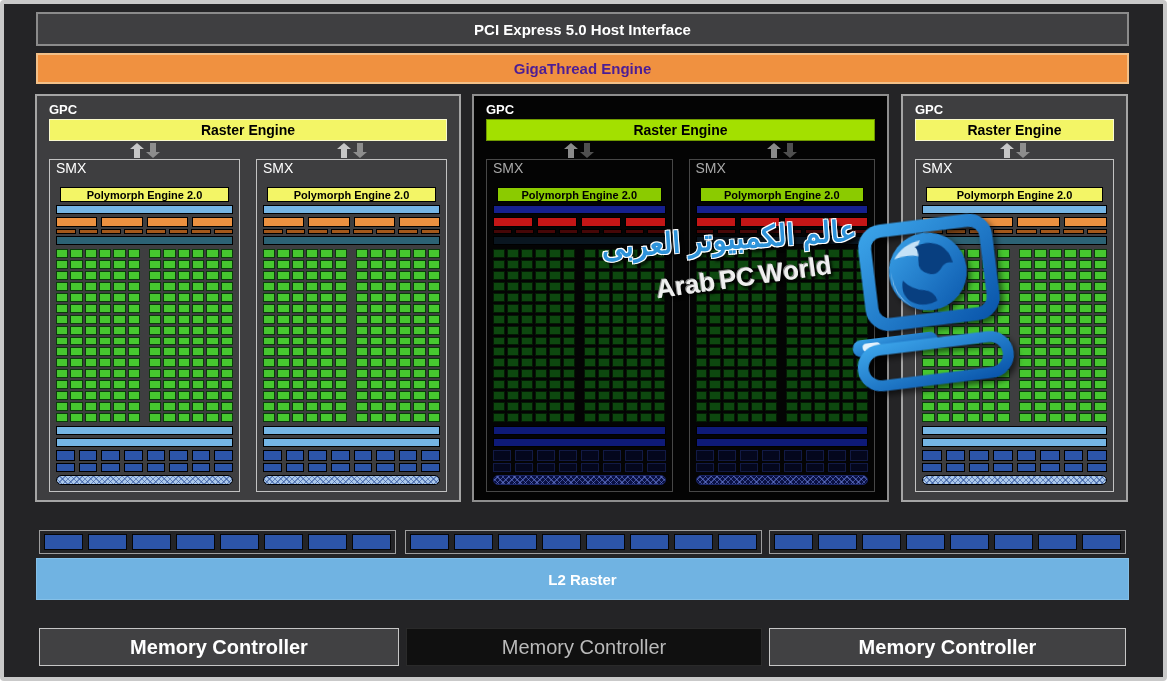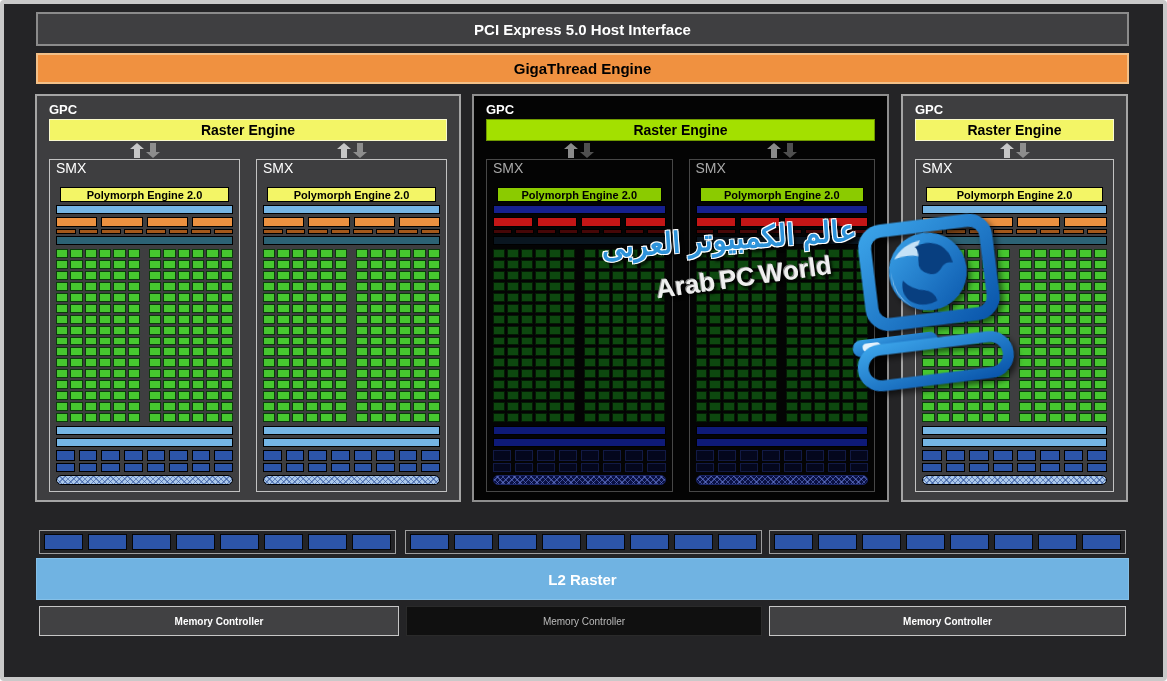--- a/index.html
+++ b/index.html
@@ -11,21 +11,21 @@
     overflow:hidden;
   }
 
   
   .topbar{
     position:absolute;left:32px;width:1093px;
     display:flex;align-items:center;justify-content:center;
     font-weight:bold;font-size:15px;color:#ffffff;
   }
   .pci{top:8px;height:34px;background:#3f3f41;border:2px solid #8b8b8b;}
-  .giga{top:49px;height:31px;background:#f09140;border:2px solid #f2c088;color:#000000;}
+  .giga{top:49px;height:31px;background:#f09140;border:2px solid #f2c088;color:#4c1d95;}
   .l2{top:554px;height:42px;background:#70b3e2;border:1px solid #84c0e8;}
 
   
   .gpc{
     position:absolute;top:90px;height:408px;
     border:2px solid var(--border);
     background:var(--bg);
     display:flex;flex-direction:column;
     padding:5px 12px 8px 12px;
   }
@@ -110,23 +110,23 @@
     position:absolute;top:526px;height:24px;border:1px solid #9e9e9e;
     display:flex;gap:5px;padding:3px 4px;background:transparent;
   }
   .rop-group.pos-0{left:35px;width:357px;}
   .rop-group.pos-1{left:401px;width:357px;}
   .rop-group.pos-2{left:765px;width:357px;}
   .rop-seg{flex:1;background:#2c55a9;border:1px solid #060606;}
 
   
   .mc{
-    position:absolute;top:602px;height:30px;
+    position:absolute;top:624px;height:38px;
     display:flex;align-items:center;justify-content:center;
-    font-size:10px;font-weight:bold;color:#ffffff;
+    font-size:20px;font-weight:bold;color:#ffffff;
     background:#414143;border:1px solid #c6c6c6;
   }
   .mc.pos-0{left:35px;width:360px;}
   .mc.pos-1{left:402px;width:356px;}
   .mc.pos-2{left:765px;width:357px;}
   .mc.theme-dark{background:#101010;border:1px solid #2a2a2a;color:#bababa;font-weight:normal;}
 
   
   .watermark{position:absolute;inset:0;pointer-events:none;z-index:50;}
   .wm-arabic{

